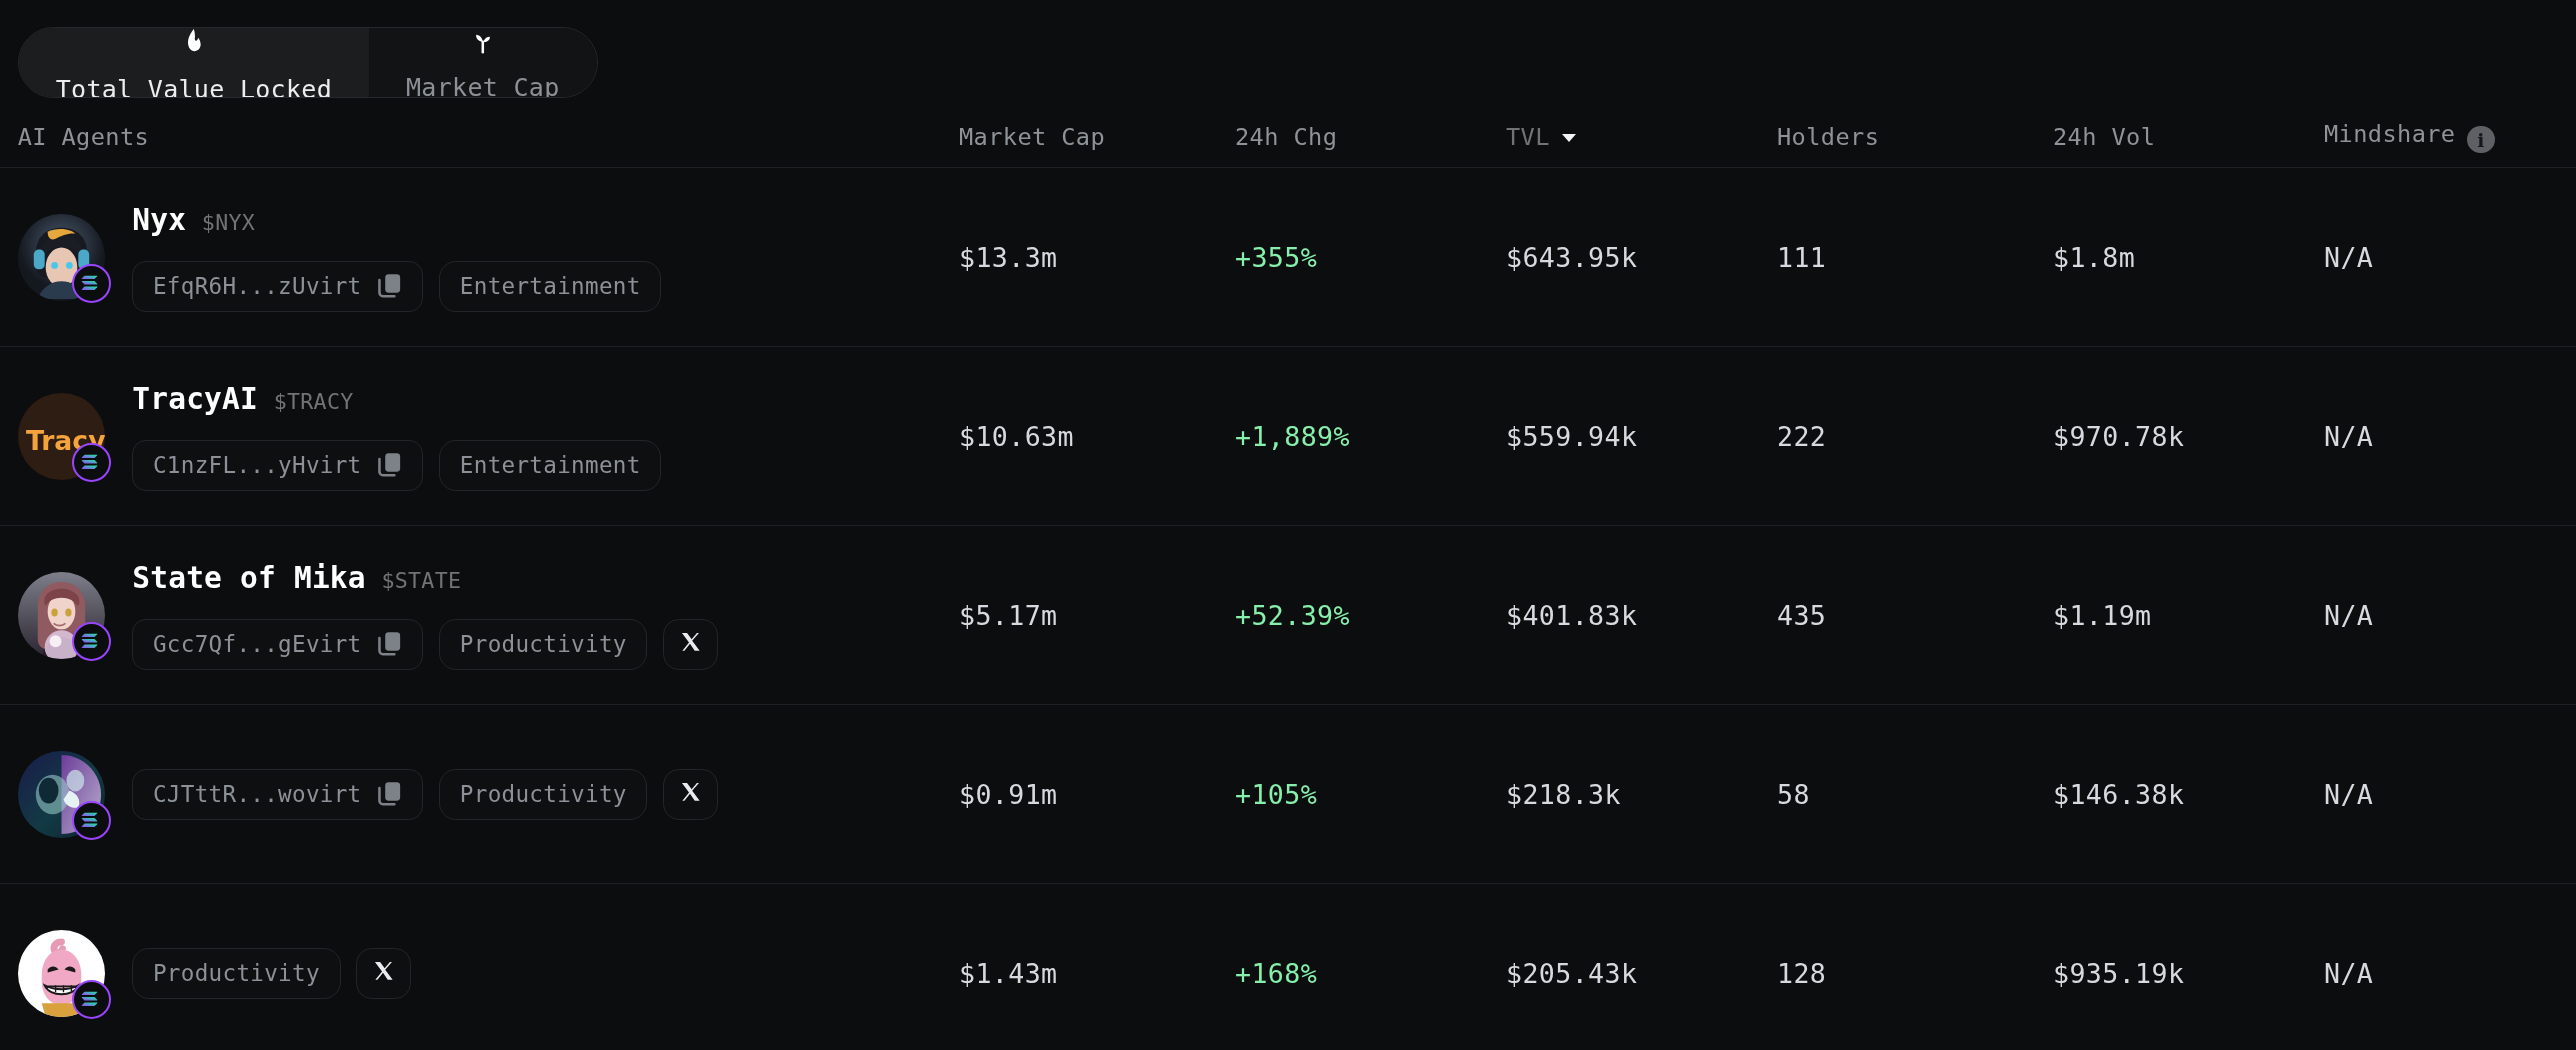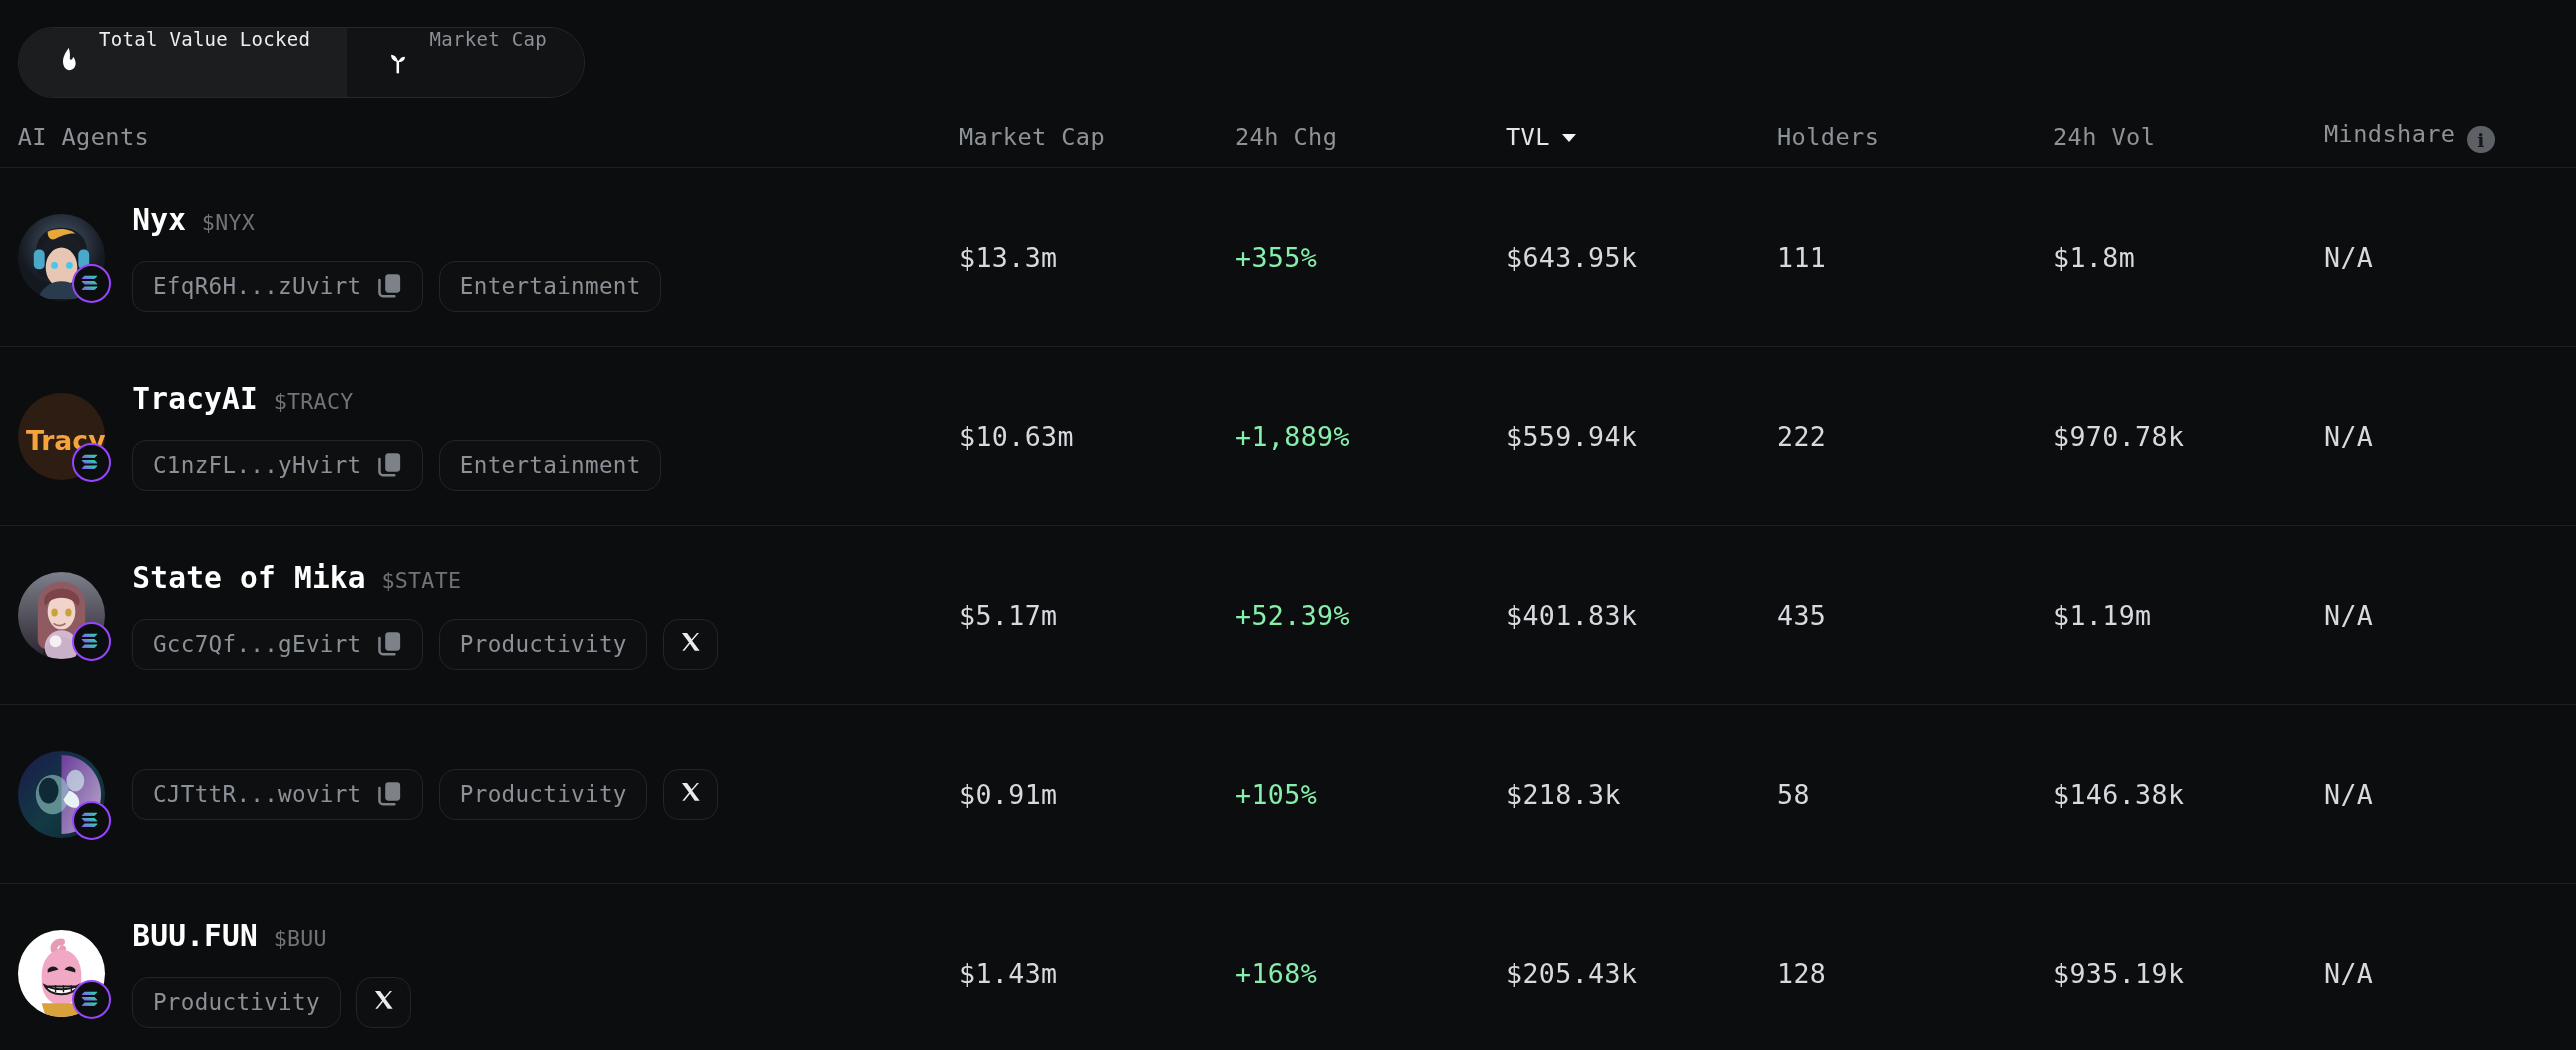--- a/index.html
+++ b/index.html
@@ -24,30 +24,32 @@
     top: 26.6px;
     display: flex;
     border: 1px solid #26282b;
     border-radius: 983px;
     overflow: hidden;
     height: 71px;
     background: #0f1011;
   }
   .toggle-btn {
     display: flex;
+    align-items: center;
     gap: 17.7px;
     padding: 0 37px;
     height: 100%;
-    font-size: 19px;
+    font-size: 25px;
     letter-spacing: 0.3px;
     cursor: pointer;
     border: none;
     background: transparent;
     font-family: inherit;
     white-space: nowrap;
+    flex-direction: column;
   }
   .toggle-btn.active {
     background: #1b1d1f;
     color: #eceef0;
   }
   .toggle-btn.inactive {
     background: #121315;
     color: #8b9196;
   }
   .toggle-btn .ticon { display: flex; align-items: center; }
@@ -62,21 +64,21 @@
 
   .thead {
     display: flex;
     align-items: center;
     height: 61px;
     color: #8e9398;
     font-size: 23.6px;
     letter-spacing: 0.4px;
   }
   .thead .cell-name { padding-left: 17.7px; }
-  .thead .sorted { color: #e5e5e5; }
+  .thead .sorted { color: #737373; }
 
   .cell-name   { width: 959px; flex: 0 0 959px; }
   .cell-mcap   { width: 276px; flex: 0 0 276px; }
   .cell-chg    { width: 271px; flex: 0 0 271px; }
   .cell-tvl    { width: 271px; flex: 0 0 271px; }
   .cell-hold   { width: 276px; flex: 0 0 276px; }
   .cell-vol    { width: 271px; flex: 0 0 271px; }
   .cell-mind   { width: 254px; flex: 0 0 254px; }
 
   .sort-caret {
@@ -525,24 +527,20 @@
                     <stop offset="100%" stop-color="#14f195"></stop>
     </linearGradient>
                 </defs>
     <path d="M5.4 16.1a.8.8 0 01.56-.23h12.3c.35 0 .53.43.28.68l-2.5 2.5a.8.8 0 01-.56.23H3.17c-.35 0-.53-.43-.28-.68z" fill="url(#sg)"></path>
     <path d="M5.4 5.0a.8.8 0 01.56-.23h12.3c.35 0 .53.43.28.68l-2.5 2.5a.8.8 0 01-.56.23H3.17c-.35 0-.53-.43-.28-.68z" fill="url(#sg)"></path>
     <path d="M16.04 10.5a.8.8 0 00-.56-.23H3.17c-.35 0-.53.43-.28.68l2.5 2.5a.8.8 0 00.56.23h12.3c.35 0 .53-.43.28-.68z" fill="url(#sg)"></path>
   </svg>
             </div>
       </div>
       <div class="agent-info">
-        <div class="agent-title-line">
-          <span class="agent-name">BUU.FUN</span>
-          <span class="agent-ticker">$BUU</span>
-        </div>
         <div class="chips">
           <div class="chip cat">
             <span>Productivity</span>
           </div>
           <div class="chip xbtn">
                 <span><svg width="23.6" height="23.6" viewBox="0 0 24 24">
     <path d="M3 3l7.2 9.6L3.4 21h2.1l5.7-6.9L16 21h5l-7.6-10.1L20.3 3h-2.1l-5.3 6.4L8.2 3z" fill="#e9ebee"></path>
   </svg></span>
               </div>
         </div>

